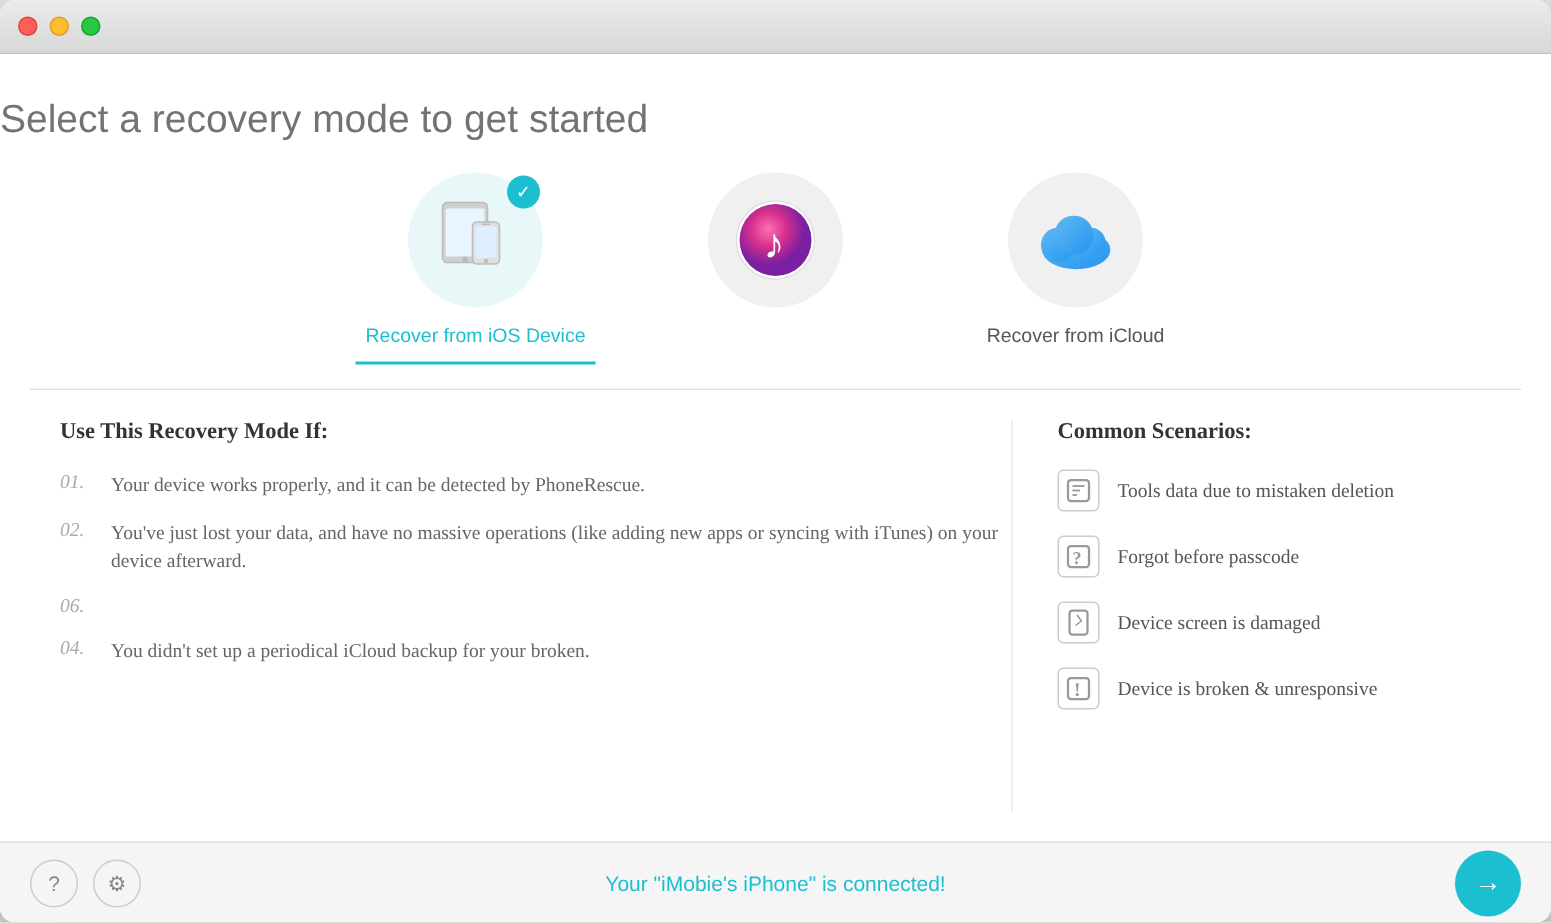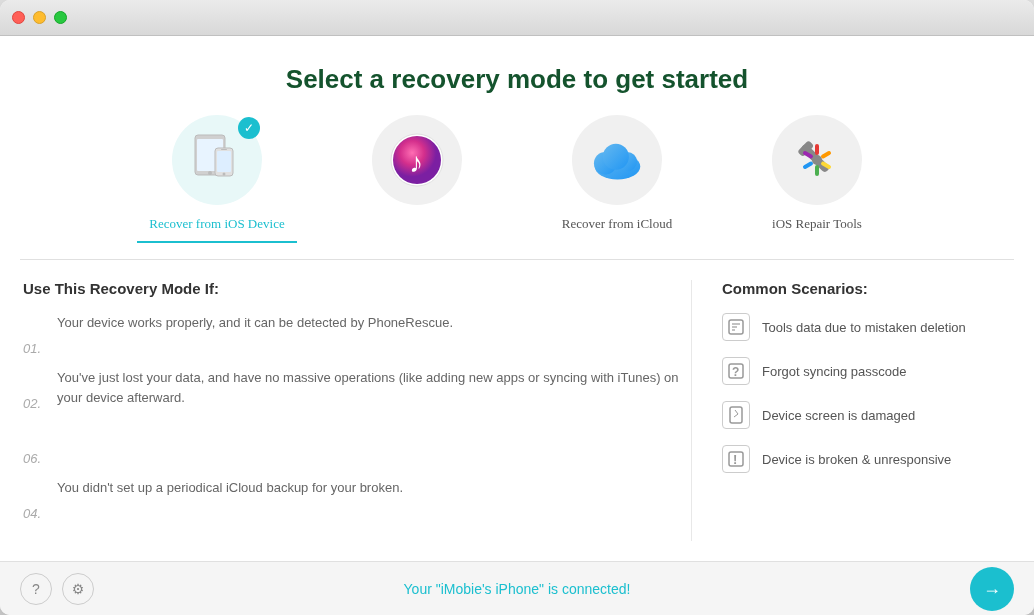--- a/index.html
+++ b/index.html
@@ -51,24 +51,24 @@
     .content {
       flex: 1;
       display: flex;
       flex-direction: column;
       background: #fff;
       overflow: hidden;
     }
 
     
     .main-title {
-      text-align: center;
+      text-align: left;
       font-size: 26px;
-      font-weight: 700;
-      color: #14532d;
+      font-weight: 400;
+      color: #737373;
       padding: 28px 0 20px;
     }
 
     
     .mode-selector {
       display: flex;
       justify-content: center;
       gap: 40px;
       padding: 0 40px 0;
     }
@@ -110,21 +110,20 @@
       justify-content: center;
       color: white;
       font-size: 12px;
     }
 
     .mode-label {
       font-size: 13px;
       color: #555;
       text-align: center;
       line-height: 1.4;
-      font-family: Liberation Serif, serif;
     }
 
     .mode-item.active .mode-label {
       color: #1bbfcf;
     }
 
     .mode-underline {
       height: 2px;
       background: #1bbfcf;
       width: 100%;
@@ -135,21 +134,22 @@
     .divider {
       height: 1px;
       background: #e0e0e0;
       margin: 16px 20px 0;
     }
 
     
     .info-section {
       display: flex;
       flex: 1;
-      padding: 20px 23px;
+      padding: 20px 40px;
+      font-family: Liberation Serif, serif;
     }
 
     .left-panel {
       flex: 1;
     }
 
     .right-panel {
       width: 320px;
       border-left: 1px solid #e8e8e8;
       padding-left: 30px;
@@ -171,21 +171,20 @@
       align-items: flex-start;
       margin-bottom: 12px;
       gap: 8px;
     }
 
     .condition-num {
       font-size: 13px;
       color: #aaa;
       font-style: italic;
       min-width: 26px;
-      margin-top: 28px;
     }
 
     .condition-text {
       font-size: 13px;
       color: #666;
       line-height: 1.5;
     }
 
     .scenario-list {
       list-style: none;
@@ -362,42 +361,20 @@
 
             <ellipse cx="40" cy="38" rx="28" ry="16" fill="url(#cloudGrad)"></ellipse>
             <circle cx="25" cy="34" r="14" fill="url(#cloudGrad)"></circle>
             <circle cx="52" cy="32" r="12" fill="url(#cloudGrad)"></circle>
             <circle cx="38" cy="26" r="16" fill="url(#cloudGrad)"></circle>
           </svg>
         </div>
         <span class="mode-label">Recover from iCloud</span>
       </div>
 
-      <div class="mode-item">
-        <div class="mode-icon-wrapper">
-          <svg class="repair-icon" viewBox="0 0 60 60">
-
-            <g transform="rotate(-45, 30, 30)">
-              <rect x="26" y="10" width="8" height="35" rx="4" fill="#888"></rect>
-              <rect x="22" y="10" width="16" height="8" rx="3" fill="#888"></rect>
-            </g>
-
-            <g transform="translate(30,30)">
-              <line x1="0" y1="-14" x2="0" y2="-7" stroke="#e53935" stroke-width="4" stroke-linecap="round"></line>
-              <line x1="12" y1="-7" x2="6" y2="-3.5" stroke="#ff9800" stroke-width="4" stroke-linecap="round"></line>
-              <line x1="12" y1="7" x2="6" y2="3.5" stroke="#fdd835" stroke-width="4" stroke-linecap="round"></line>
-              <line x1="0" y1="14" x2="0" y2="7" stroke="#4caf50" stroke-width="4" stroke-linecap="round"></line>
-              <line x1="-12" y1="7" x2="-6" y2="3.5" stroke="#2196f3" stroke-width="4" stroke-linecap="round"></line>
-              <line x1="-12" y1="-7" x2="-6" y2="-3.5" stroke="#9c27b0" stroke-width="4" stroke-linecap="round"></line>
-              <circle cx="0" cy="0" r="5" fill="#888"></circle>
-            </g>
-          </svg>
-        </div>
-        <span class="mode-label">iOS Repair Tools</span>
-      </div>
 
     </div>
 
     <div class="divider"></div>
 
     <div class="info-section">
 
       <div class="left-panel">
         <div class="panel-title">Use This Recovery Mode If:</div>
         <ul class="condition-list">
@@ -433,21 +410,21 @@
             </div>
             <span class="scenario-text">Tools data due to mistaken deletion</span>
           </li>
           <li class="scenario-item">
             <div class="scenario-icon">
               <svg width="18" height="18" viewBox="0 0 18 18">
                   <rect x="2" y="2" width="14" height="14" rx="2" fill="none" stroke="#999" stroke-width="1.5"></rect>
                   <text x="5" y="14" font-size="12" fill="#999" font-weight="bold">?</text>
                 </svg>
             </div>
-            <span class="scenario-text">Forgot syncing passcode</span>
+            <span class="scenario-text">Forgot before passcode</span>
           </li>
           <li class="scenario-item">
             <div class="scenario-icon">
               <svg width="18" height="18" viewBox="0 0 18 18">
                   <rect x="3" y="1" width="12" height="16" rx="2" fill="none" stroke="#999" stroke-width="1.5"></rect>
                   <line x1="8" y1="4" x2="11" y2="8" stroke="#999" stroke-width="1"></line>
                   <line x1="11" y1="8" x2="7" y2="11" stroke="#999" stroke-width="1"></line>
                 </svg>
             </div>
             <span class="scenario-text">Device screen is damaged</span>

